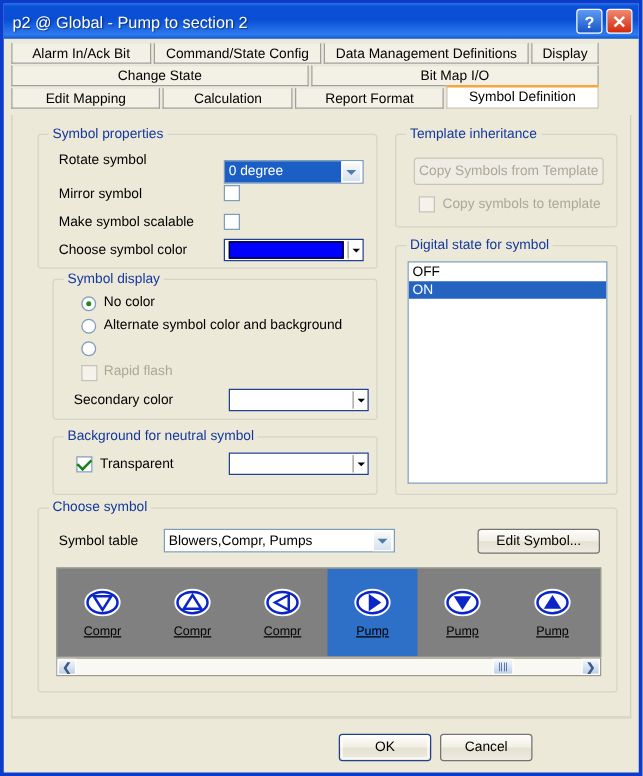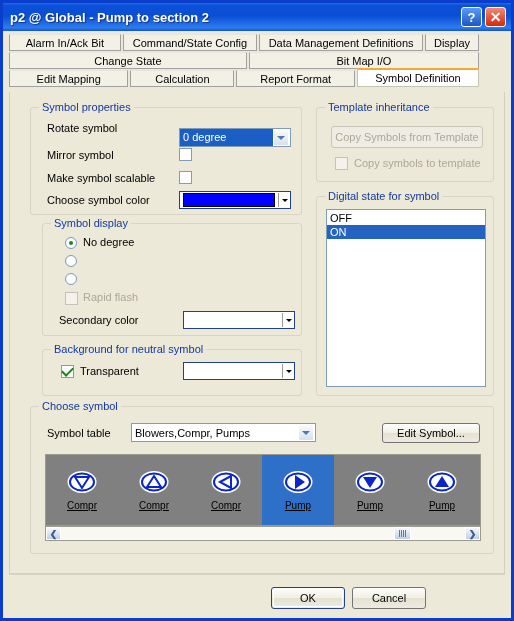--- a/index.html
+++ b/index.html
@@ -14,21 +14,21 @@
     border:3px solid #0A3DCB;
     background:#ECE9D8;
   }
   
   .titlebar{
     position:absolute;left:0;top:0;width:508px;height:28px;
     background:linear-gradient(to bottom,#1B6FE8 0%,#0A50D8 8%,#0A4ED4 45%,#2E7BF0 88%,#1255CC 100%);
     display:flex;align-items:center;
   }
   .title-text{
-    color:#fff;font-weight:bold;font-size:13px;padding-left:7px;
+    color:#fff;font-weight:normal;font-size:13px;padding-left:7px;
     text-shadow:1px 1px 1px rgba(0,0,0,.45);white-space:nowrap;
   }
   .title-btns{margin-left:auto;display:flex;gap:3px;padding-right:5px;}
   .tbtn{
     width:21px;height:20px;box-sizing:border-box;
     border:1px solid #fff;border-radius:3px;
     display:flex;align-items:center;justify-content:center;
     color:#fff;font-weight:bold;font-size:13px;
   }
   .tbtn.help{background:linear-gradient(to bottom,#5C9BF5,#1B56C8);}
@@ -216,23 +216,24 @@
         <div class="cb-arrow">
             <i class="chev"></i>
           </div>
       </div>
     </div>
 
     <div class="group" style="left:32px;top:131px;width:260px;height:113px">
       <div class="glabel">Symbol display</div>
 
       <div class="radio on" style="left:22px;top:13px"></div>
-      <div class="lbl" style="left:40px;top:12px">No degree</div>
+      <div class="lbl" style="left:40px;top:12px">No color</div>
 
       <div class="radio" style="left:22px;top:31px"></div>
+      <div class="lbl" style="left:40px;top:30px">Alternate symbol color and background</div>
 
       <div class="radio" style="left:22px;top:49px"></div>
 
       <div class="cbox dim" style="left:22px;top:68px"></div>
       <div class="lbl dim" style="left:40px;top:67px">Rapid flash</div>
 
       <div class="lbl" style="left:16px;top:90px">Secondary color</div>
       <div class="colorbox" style="left:140px;top:87px;width:112px">
         <div class="swatch empty"></div>
         <div class="cb-sep"></div>

